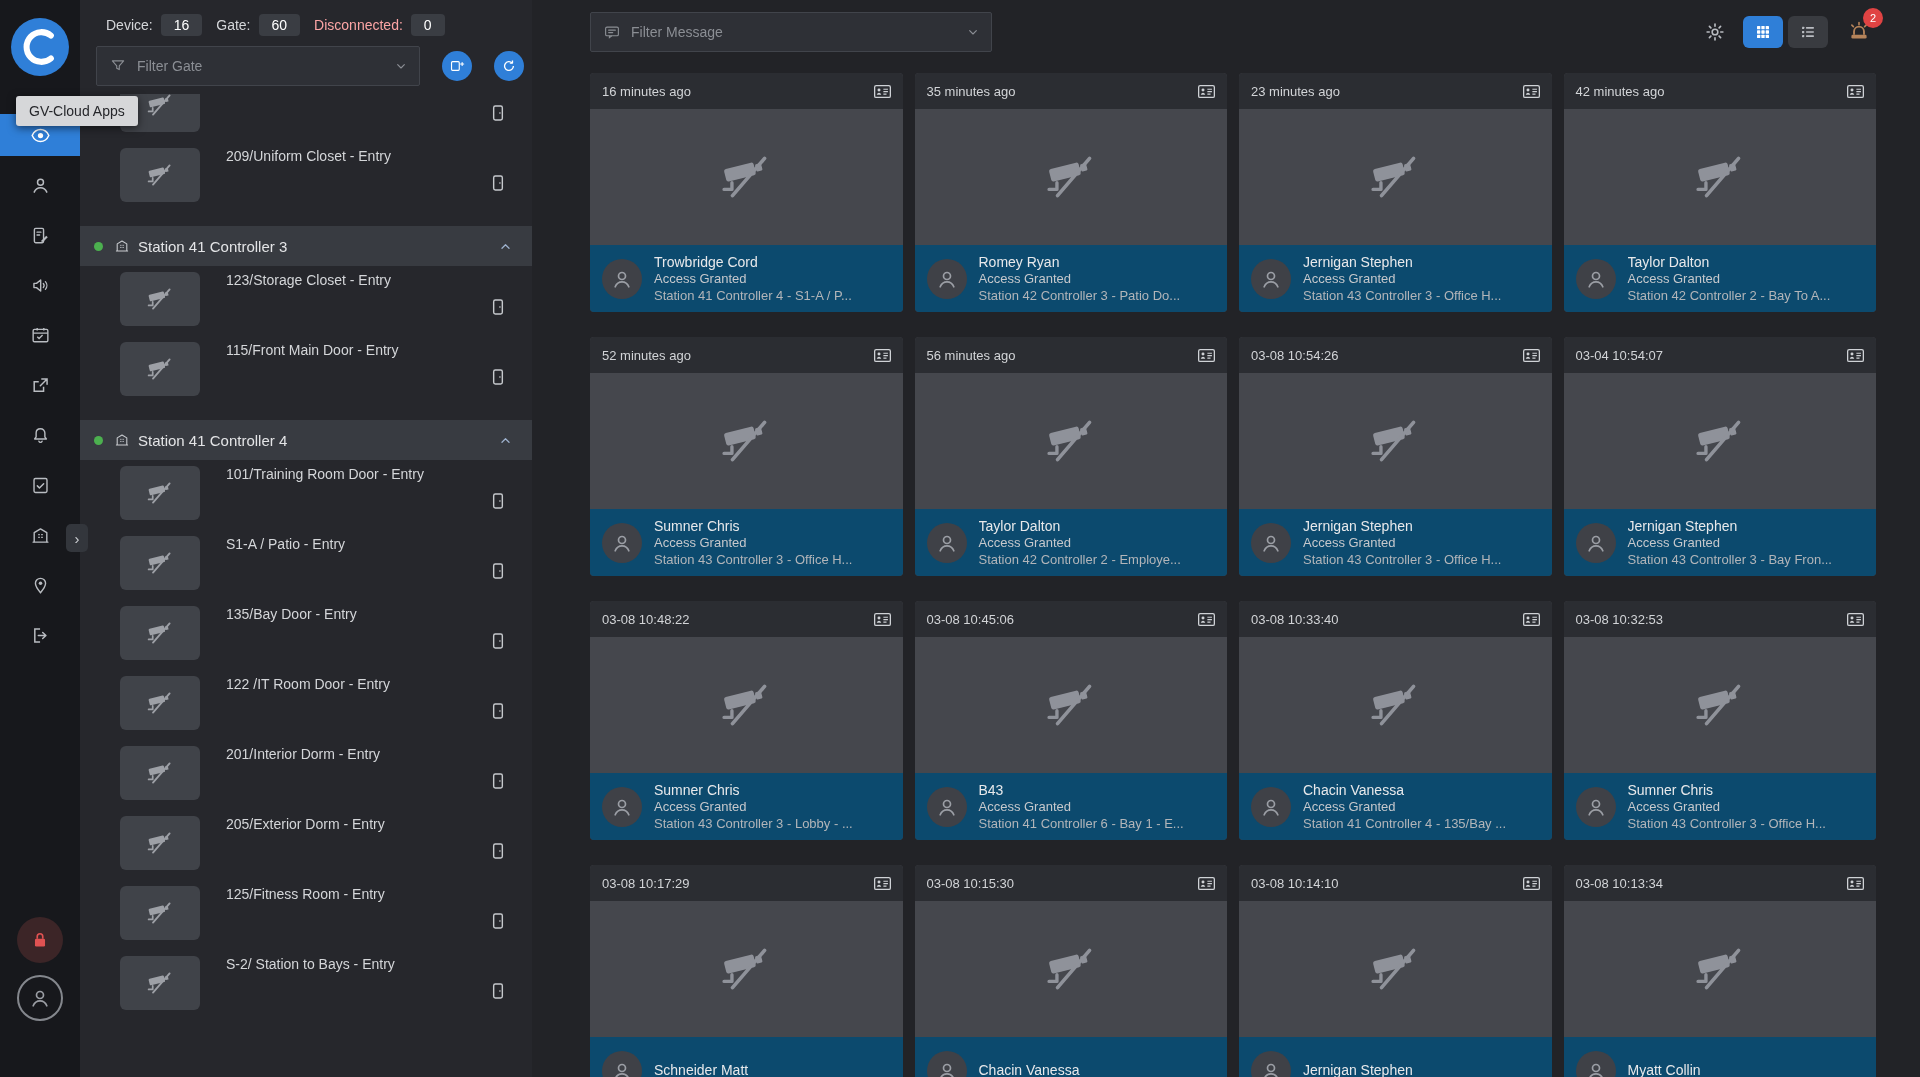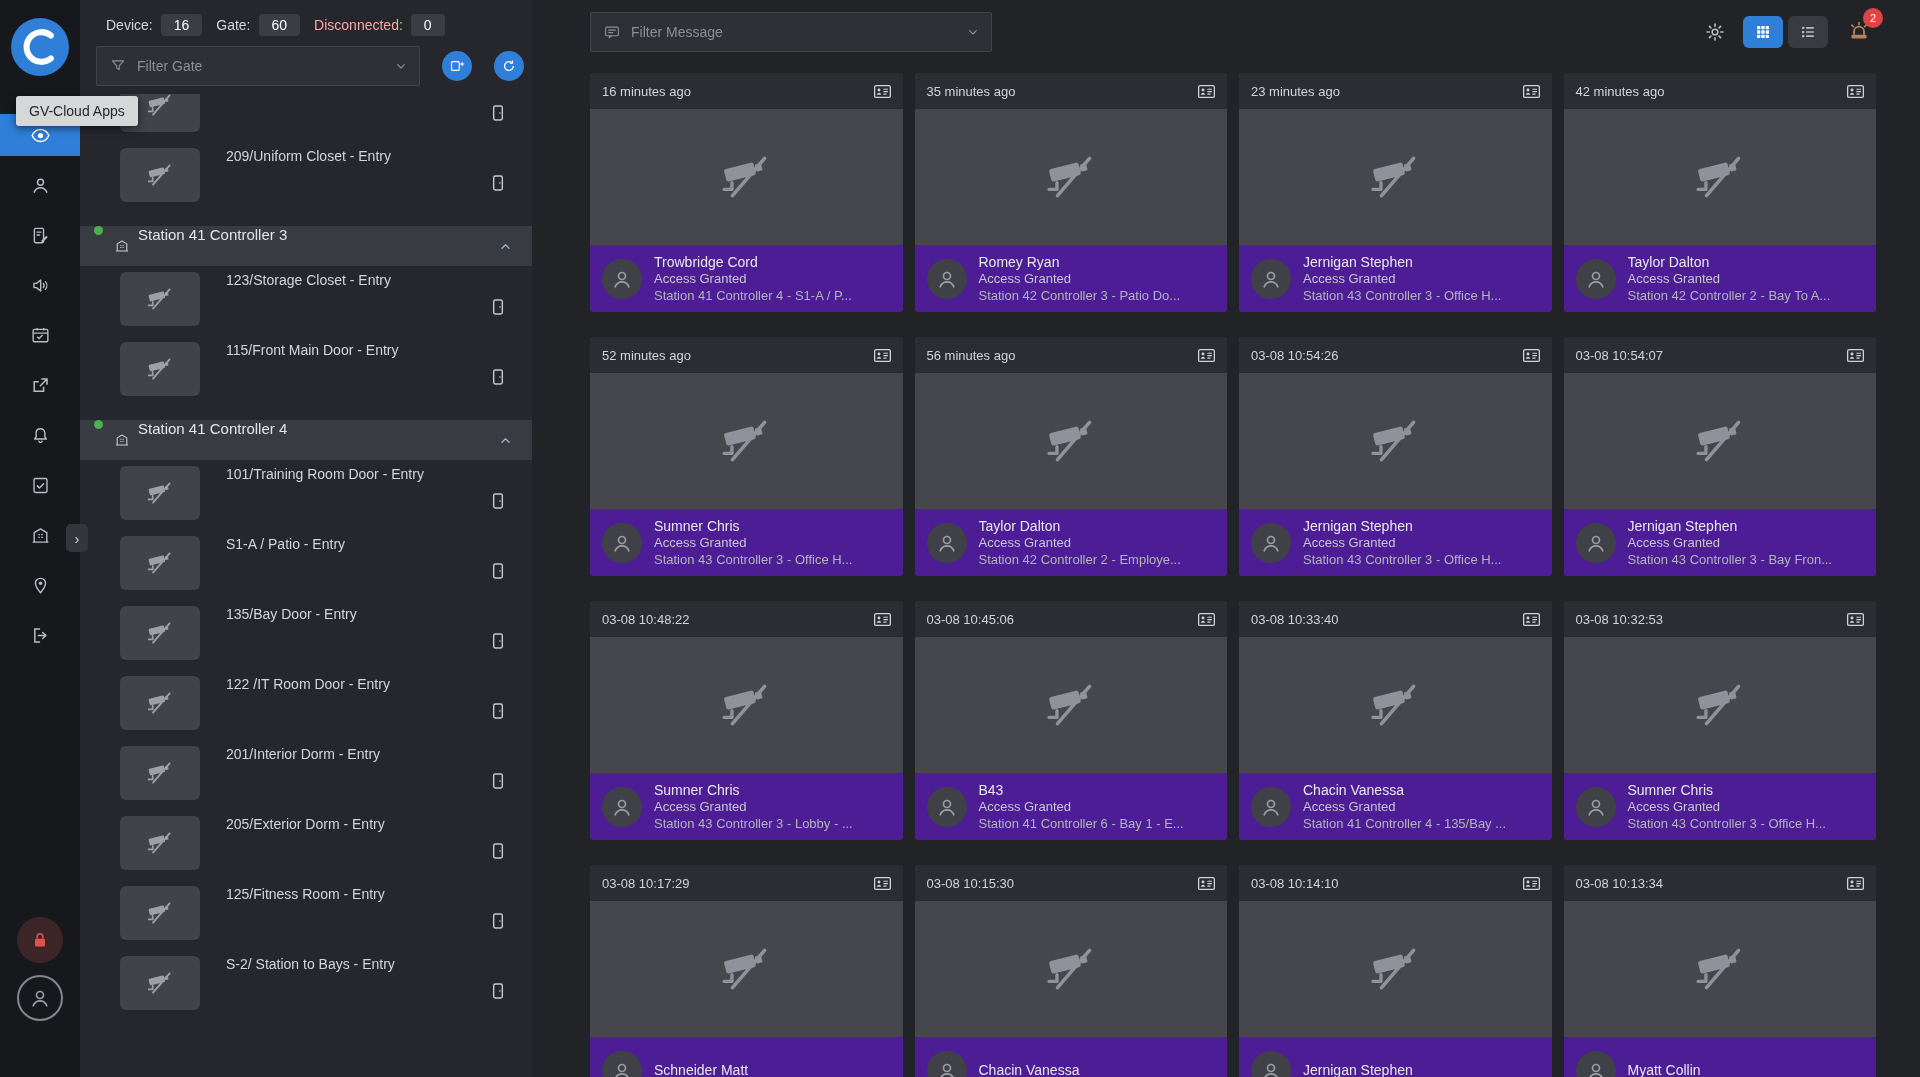--- a/index.html
+++ b/index.html
@@ -43,21 +43,21 @@
   .round-btn svg{width:16px;height:16px}
   .gate-list{flex:1;overflow:hidden;margin-top:8px}
   .gate-list-inner{margin-top:-16px}
   .gate-item{height:70px;display:flex;padding:0 24px 0 40px;gap:26px;cursor:pointer}
   .thumb{width:80px;height:54px;border-radius:6px;background:#404349;color:#9da0a6;
     display:flex;align-items:center;justify-content:center;flex:0 0 80px}
   .thumb svg{width:28px;height:28px}
   .gate-label{flex:1;font-size:14px;color:#d4d6d9;white-space:nowrap;overflow:hidden;text-overflow:ellipsis}
   .door-ic{color:#c6c9cd}
   .door-ic svg{width:20px;height:24px}
-  .gate-group{height:40px;margin:8px 0 6px;background:#383b41;display:flex;
+  .gate-group{height:40px;margin:8px 0 6px;background:#383b41;display:flex;align-items:center;
     padding:0 18px 0 14px;cursor:pointer}
   .dot{width:9px;height:9px;border-radius:50%;background:#4cb04f;margin-right:11px;flex:0 0 9px}
   .gate-group .b{color:#c9ccd0;margin-right:8px}
   .gate-group .b svg{width:16px;height:16px}
   .group-label{flex:1;font-size:15px;color:#e3e4e6;white-space:nowrap;overflow:hidden;text-overflow:ellipsis}
   .chevu{color:#9fb3cf}
   .chevu svg{width:17px;height:17px}
   .panel-collapse{position:absolute;left:-14px;top:524px;width:22px;height:28px;background:#33363c;
     border-radius:5px;color:#cfd2d6;display:flex;align-items:center;justify-content:center;
     font-size:15px;cursor:pointer;z-index:6}
@@ -83,21 +83,21 @@
   .event-grid{flex:1;overflow:hidden;display:grid;grid-template-columns:repeat(4,1fr);
     grid-auto-rows:239px;gap:25px 12px;align-content:start;padding-top:9px}
   .card{border-radius:4px;overflow:hidden;display:flex;flex-direction:column;background:#45474d;cursor:pointer}
   .card-head{height:36px;flex:0 0 36px;background:#2b2d32;display:flex;align-items:center;
     justify-content:space-between;padding:0 10px 0 12px}
   .card-time{font-size:13px;color:#d2d4d7}
   .idc{color:#cfd2d6}
   .idc svg{width:21px;height:21px}
   .card-body{flex:1;display:flex;align-items:center;justify-content:center;color:#8f929a}
   .card-body svg{width:54px;height:54px}
-  .card-foot{height:67px;flex:0 0 67px;background:#4c1d95;display:flex;align-items:center;
+  .card-foot{height:67px;flex:0 0 67px;background:#0c4a6e;display:flex;align-items:center;
     padding:0 14px 0 12px;gap:12px}
   .foot-avatar{width:40px;height:40px;border-radius:50%;background:#3f4147;color:#9b9ea5;
     display:flex;align-items:center;justify-content:center;flex:0 0 40px}
   .foot-avatar svg{width:24px;height:24px}
   .foot-text{min-width:0;flex:1}
   .foot-name{font-size:14px;color:#e8e9eb;line-height:1.3;white-space:nowrap;overflow:hidden;text-overflow:ellipsis}
   .foot-status{font-size:13px;color:#c6c8cc;line-height:1.3}
   .foot-loc{font-size:13px;color:#b2b5b9;line-height:1.3;white-space:nowrap;overflow:hidden;text-overflow:ellipsis}
 
   
@@ -865,21 +865,21 @@
       <div class="foot-text">
         <div class="foot-name">Jernigan Stephen</div>
         <div class="foot-status">Access Granted</div>
         <div class="foot-loc">Station 43 Controller 3 - Office H...</div>
       </div>
     </div>
   </div>
 
   <div class="card">
     <div class="card-head">
-      <span class="card-time">03-08 10:54:07</span>
+      <span class="card-time">03-04 10:54:07</span>
       <span class="ic idc">
               <svg>
                 <use href="#i-idcard"></use>
               </svg>
             </span>
     </div>
     <div class="card-body">
             <span class="ic">
               <svg style="width:54px;height:54px">
                 <use href="#i-cctv-off"></use>

